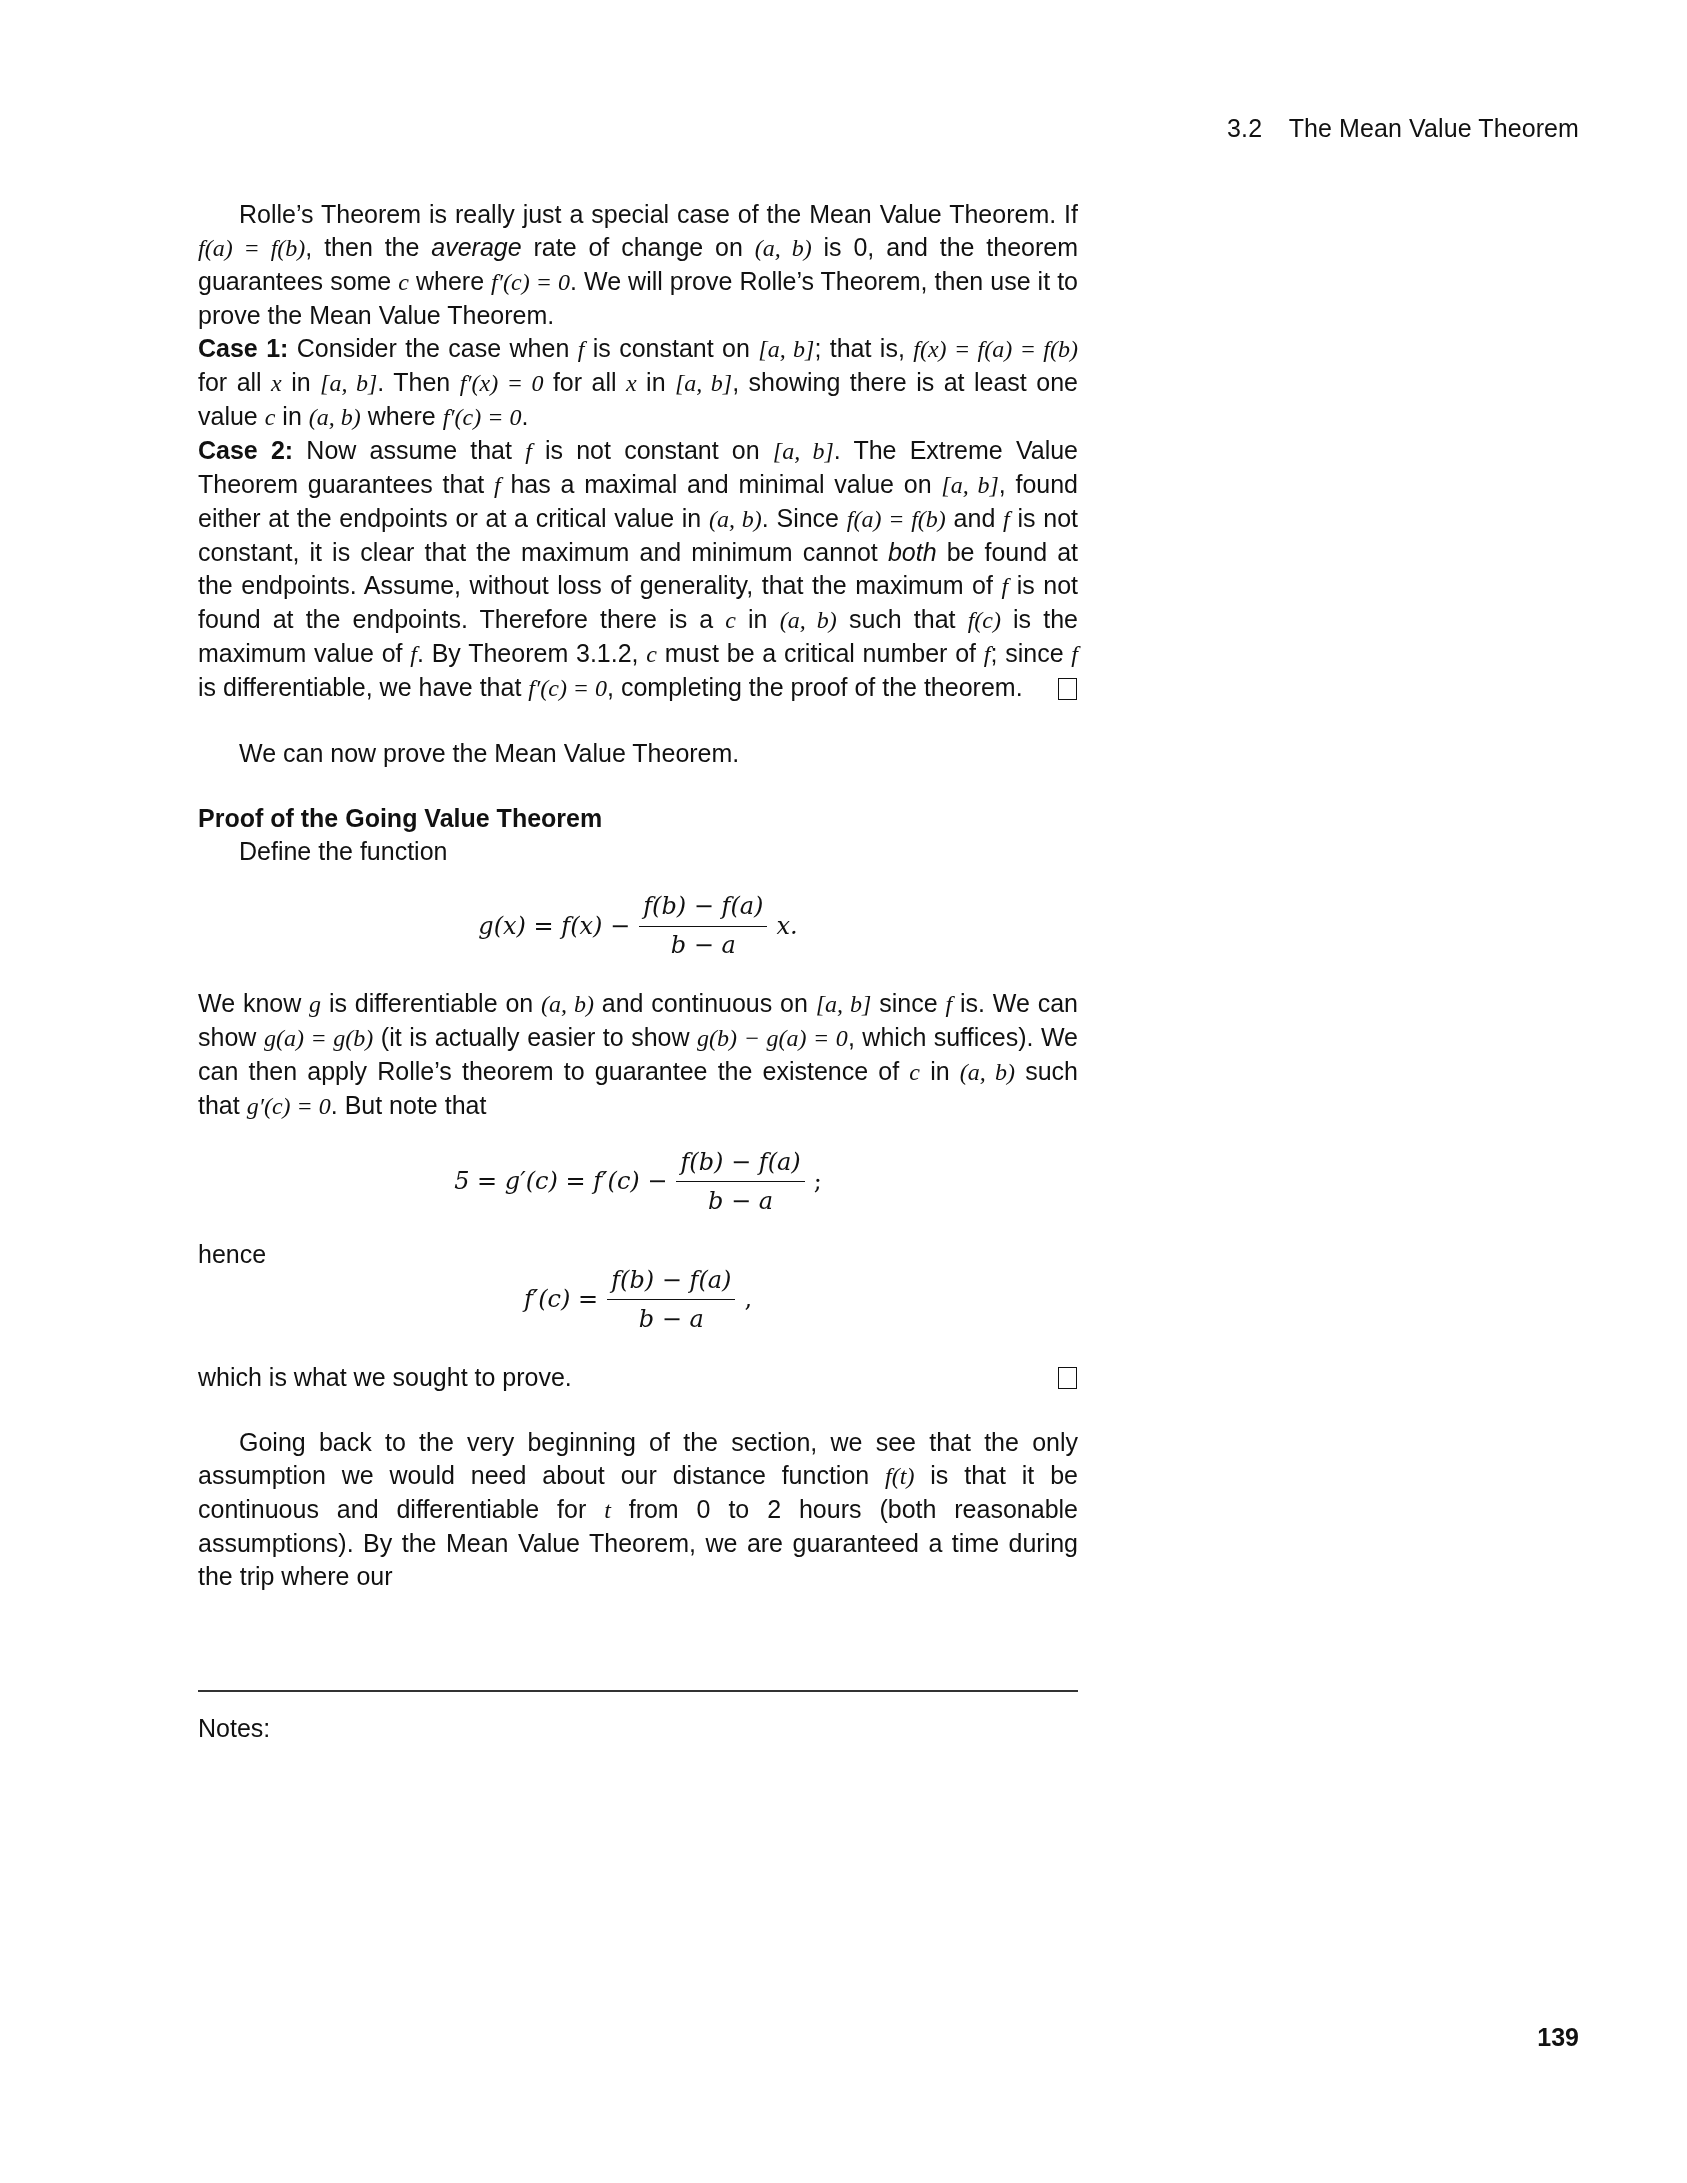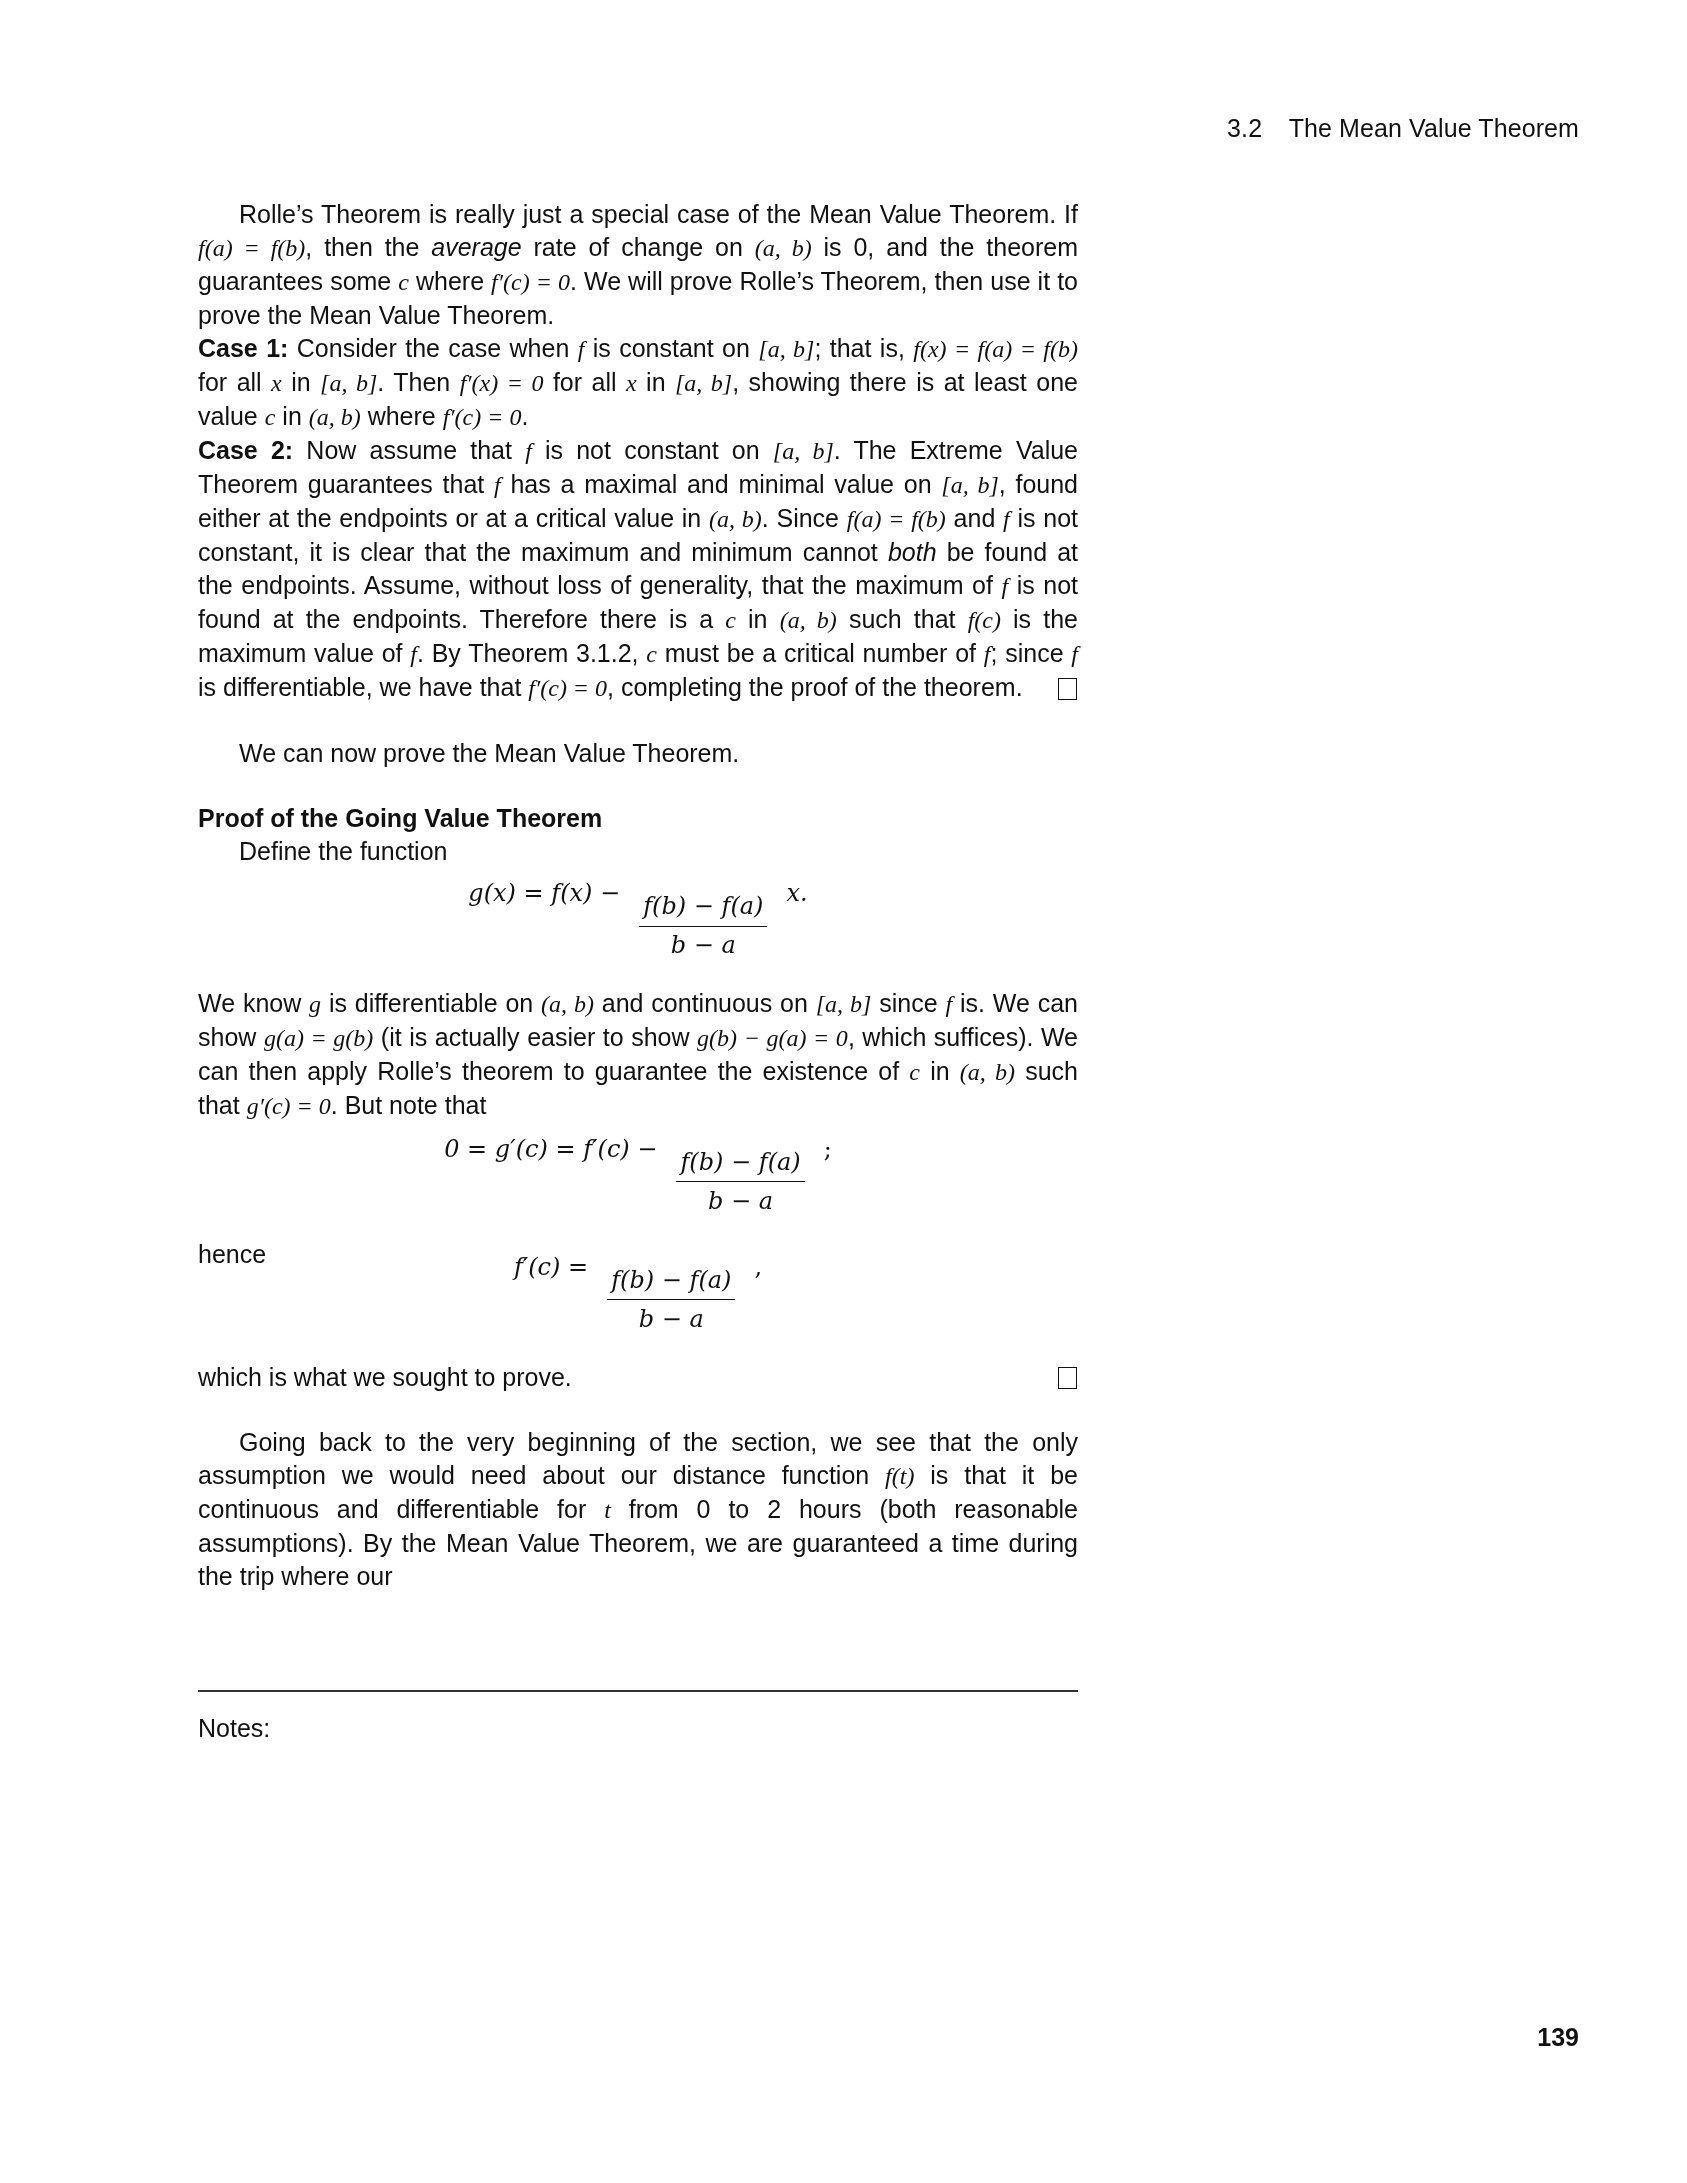--- a/index.html
+++ b/index.html
@@ -13,21 +13,21 @@
   .column p { margin: 0; }
   .indent { text-indent: 41px; }
   .heading { font-weight: bold; margin-top: 32px !important; }
   .gap { height: 32px; }
   .m { font-family: Liberation Serif, serif; font-style: italic; font-size: 24px; }
   em.t { font-style: italic; }
   b.case { font-weight: bold; }
   .qed { display: inline-block; width: 17px; height: 20px; border: 1.3px solid #111; float: right; margin-top: 6.6px; margin-right: 1.3px; }
 
   .display { text-align: center; margin: 9.3px 0 12px 0; font-family: "DejaVu Serif", serif; font-size: 24px; }
-  .eq { display: inline-flex; align-items: flex-start; gap: 15px; }
+  .eq { display: inline-flex; align-items: center; gap: 5px; }
   .frac { display: inline-flex; flex-direction: column; align-items: center; vertical-align: middle; margin: 13px 4px; }
   .frac .num { padding: 0 4px 2.6px 4px; border-bottom: 1.7px solid #111; font-style: italic; }
   .frac .den { padding: 2.6px 4px 0 4px; font-style: italic; }
   .it { font-style: italic; }
 
   .footnote-rule { position: absolute; left: 198px; top: 1690px; width: 880px; height: 0; border-top: 2px solid #333; }
   .notes { position: absolute; left: 198px; top: 1714px; font-size: 25px; }
 </style>
 </head>
 <body>
@@ -56,21 +56,21 @@
           <span class="den">b − a</span>
         </span>
         <span class="it">x.</span>
       </span>
   </div>
 
   <p><span>We know </span><span class="m">g</span><span> is differentiable on </span><span class="m">(a, b)</span><span> and continuous on </span><span class="m">[a, b]</span><span> since </span><span class="m">f</span><span> is. We can show </span><span class="m">g(a) = g(b)</span><span> (it is actually easier to show </span><span class="m">g(b) − g(a) = 0</span><span>, which suffices). We can then apply Rolle’s theorem to guarantee the existence of </span><span class="m">c</span><span> in </span><span class="m">(a, b)</span><span> such that </span><span class="m">g′(c) = 0</span><span>. But note that</span></p>
 
   <div class="display">
     <span class="eq">
-        <span class="it">0 = g′(c) = f′(c) −</span>
+        <span class="it">5 = g′(c) = f′(c) −</span>
         <span class="frac">
           <span class="num">f(b) − f(a)</span>
           <span class="den">b − a</span>
         </span>
         <span>;</span>
       </span>
   </div>
 
   <p style="margin-top:-5.3px">hence</p>
   <div class="display" style="margin-top:-20px">

